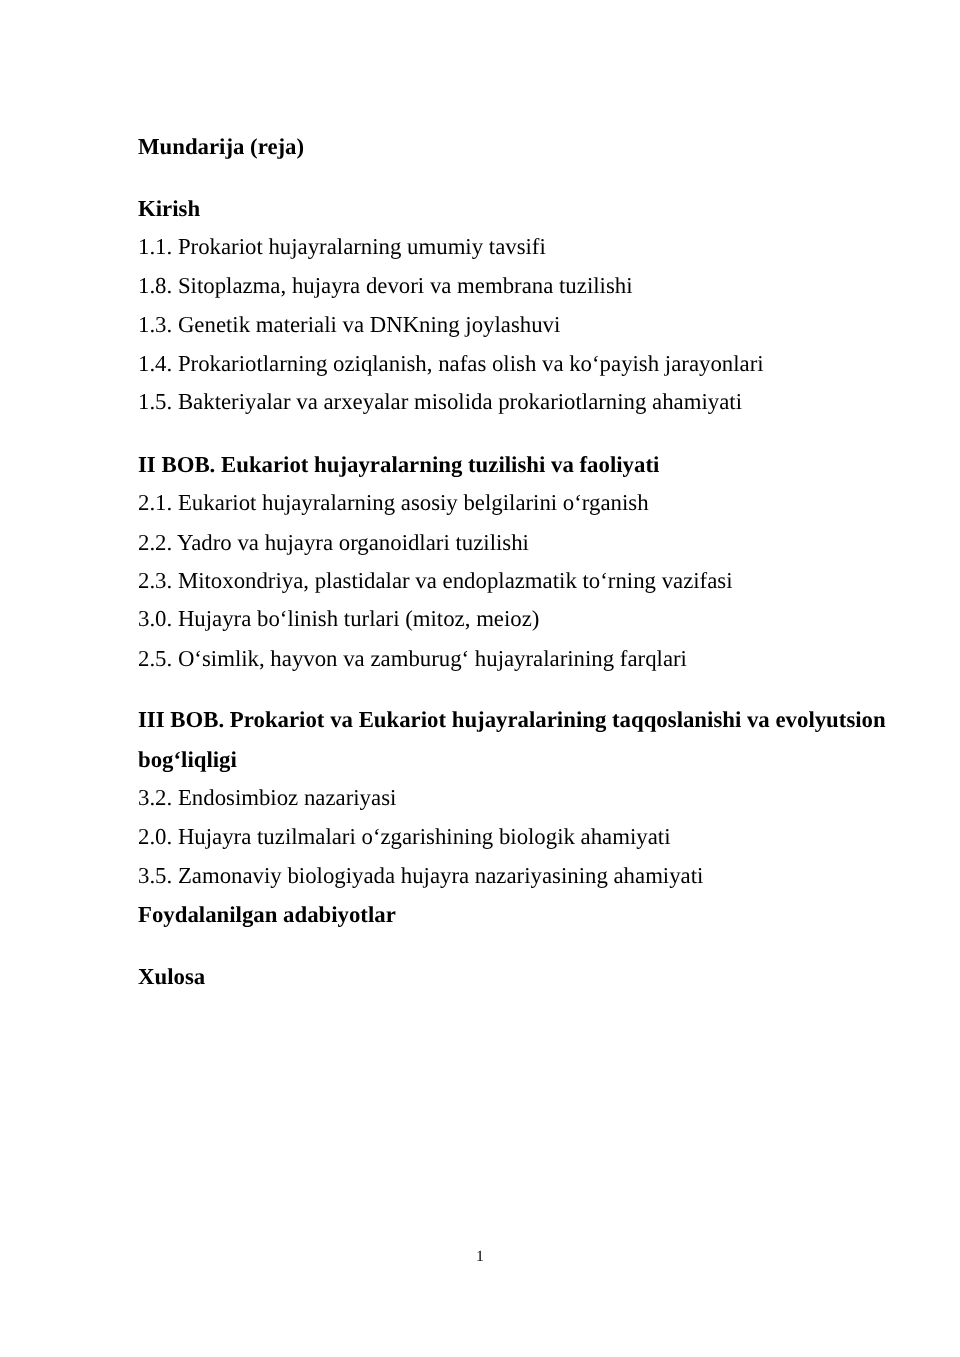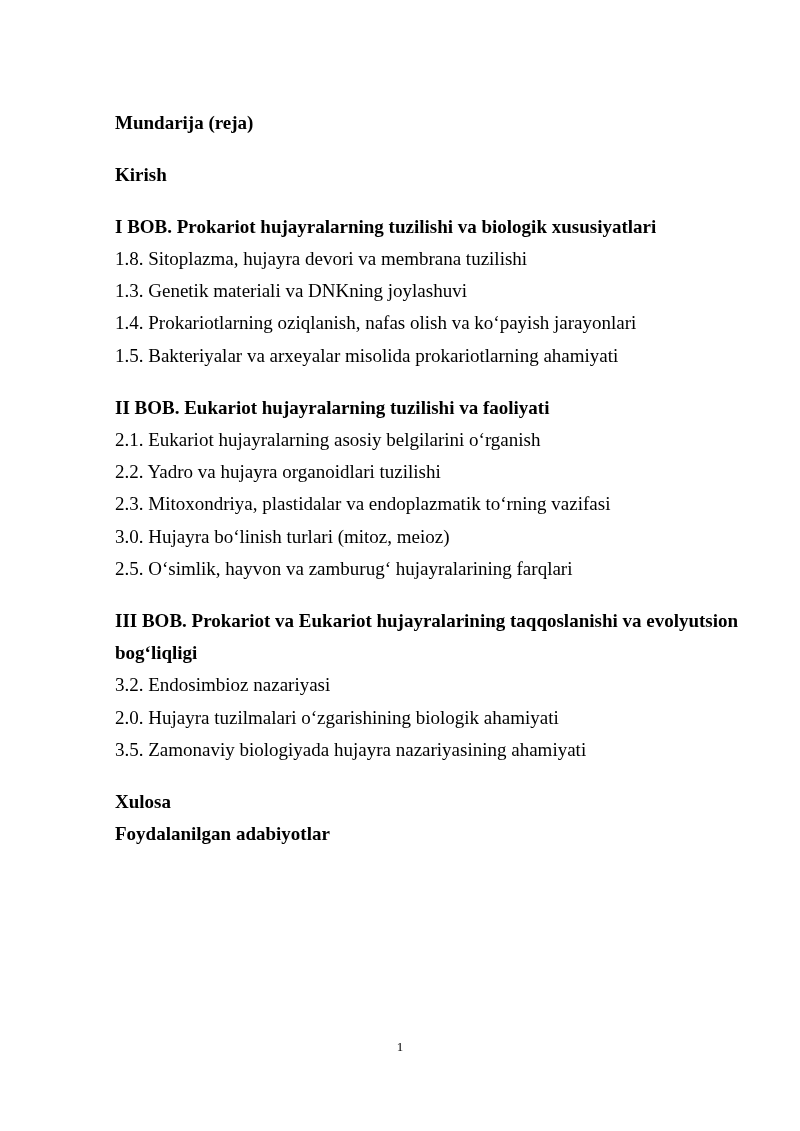--- a/index.html
+++ b/index.html
@@ -54,37 +54,37 @@
 </head>
 <body>
 
 <div class="page">
   <div class="content">
 
     <p class="bold">Mundarija (reja)</p>
 
     <p class="bold sect">Kirish</p>
 
-    <p class="bold sect">I BOB. Prokariot hujayralarning tuzilishi va biologik xususiyatlari</p>
+    <p>1.1. Prokariot hujayralarning umumiy tavsifi</p>
     <p>1.8. Sitoplazma, hujayra devori va membrana tuzilishi</p>
     <p>1.3. Genetik materiali va DNKning joylashuvi</p>
     <p>1.4. Prokariotlarning oziqlanish, nafas olish va koʻpayish jarayonlari</p>
     <p>1.5. Bakteriyalar va arxeyalar misolida prokariotlarning ahamiyati</p>
 
     <p class="bold sect">II BOB. Eukariot hujayralarning tuzilishi va faoliyati</p>
     <p>2.1. Eukariot hujayralarning asosiy belgilarini oʻrganish</p>
     <p>2.2. Yadro va hujayra organoidlari tuzilishi</p>
     <p>2.3. Mitoxondriya, plastidalar va endoplazmatik toʻrning vazifasi</p>
     <p>3.0. Hujayra boʻlinish turlari (mitoz, meioz)</p>
     <p>2.5. Oʻsimlik, hayvon va zamburugʻ hujayralarining farqlari</p>
 
     <p class="bold sect">III BOB. Prokariot va Eukariot hujayralarining taqqoslanishi va evolyutsion bogʻliqligi</p>
     <p>3.2. Endosimbioz nazariyasi</p>
     <p>2.0. Hujayra tuzilmalari oʻzgarishining biologik ahamiyati</p>
     <p>3.5. Zamonaviy biologiyada hujayra nazariyasining ahamiyati</p>
 
+    <p class="bold">Foydalanilgan adabiyotlar</p>
     <p class="bold sect">Xulosa</p>
-    <p class="bold">Foydalanilgan adabiyotlar</p>
 
   </div>
 
   <div class="page-number">1</div>
 </div>
 
 </body></html>

